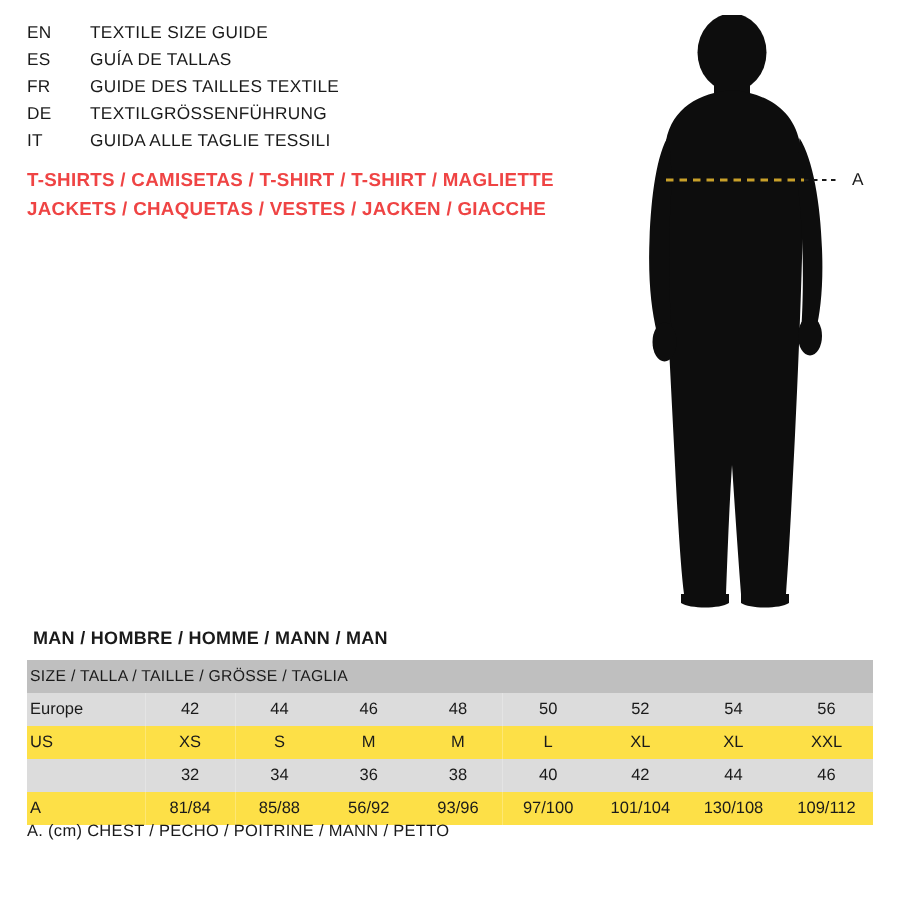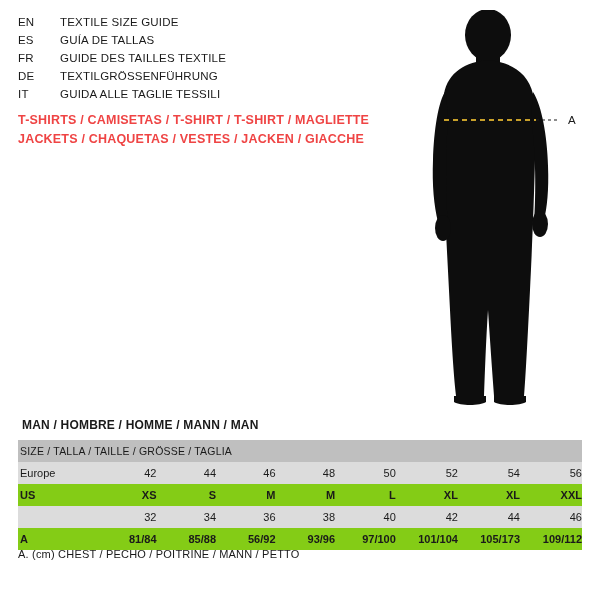--- a/index.html
+++ b/index.html
@@ -103,30 +103,29 @@
   }
   .row-head td {
     background: #bfbfbf;
     font-size: 10.5px;
     letter-spacing: 0.2px;
   }
   .row-shade td {
     background: #dcdcdc;
   }
   .row-plain td {
-    background: #84cc16;
-    font-weight: bold;
+    background: #fde047;
   }
   .col-label {
     width: 88px;
     padding-left: 2px !important;
   }
   .cell {
     width: 68px;
-    text-align: right;
+    text-align: center;
   }
   .row-head .col-label {
     padding-left: 2px !important;
   }
   .footnote {
     position: absolute;
     left: 18px;
     top: 548px;
     font-size: 11px;
     letter-spacing: 0.2px;
@@ -254,21 +253,21 @@
         <td class="cell">46</td>
       </tr>
       <tr class="row-plain">
         <td class="col-label">A</td>
         <td class="cell">81/84</td>
         <td class="cell">85/88</td>
         <td class="cell">56/92</td>
         <td class="cell">93/96</td>
         <td class="cell">97/100</td>
         <td class="cell">101/104</td>
-        <td class="cell">105/173</td>
+        <td class="cell">130/108</td>
         <td class="cell">109/112</td>
       </tr>
     </tbody>
   </table>
 
   <div class="footnote">A. (cm) CHEST / PECHO / POITRINE / MANN / PETTO</div>
 
 </div>
 
 </body></html>

